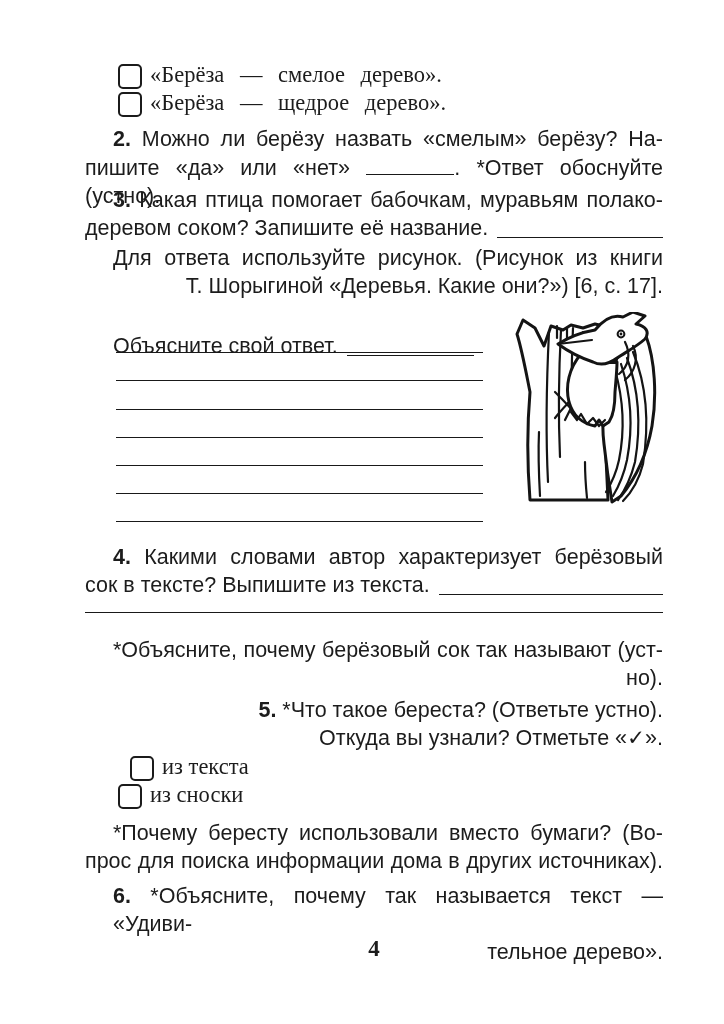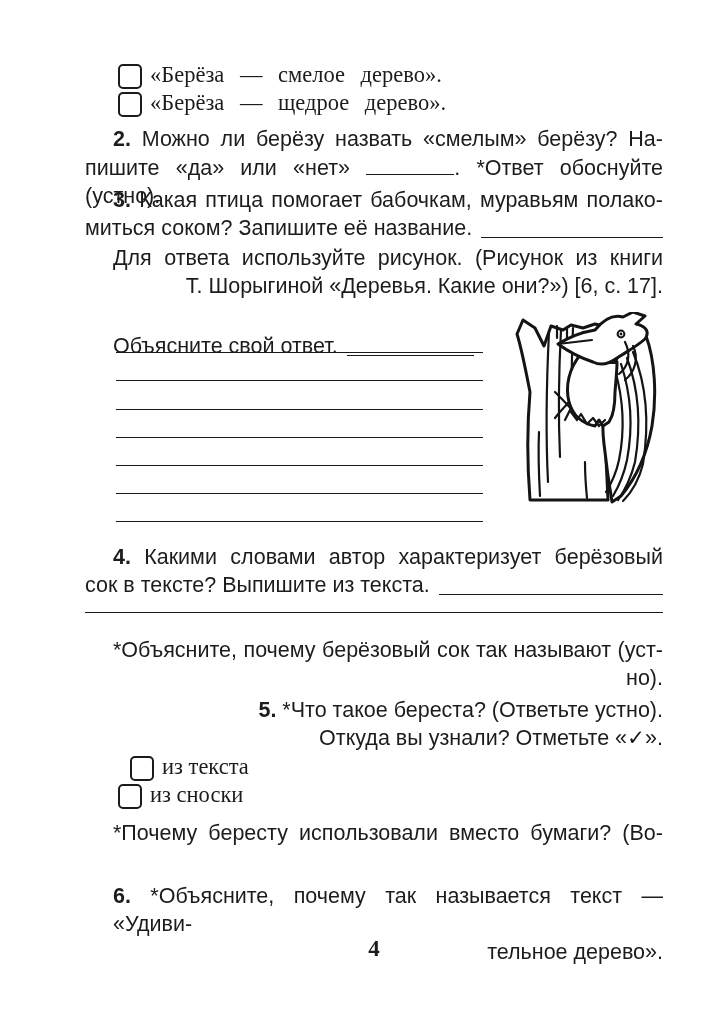--- a/index.html
+++ b/index.html
@@ -41,21 +41,21 @@
   </div>
 
   <div class="abs sans block" style="top:125px;">
     <div class="jline indent"><span class="qnum">2.</span> <span>Можно ли берёзу назвать «смелым» берёзу? На-</span></div>
     <div class="jline"><span>пишите «да» или «нет»</span> <span class="blank" style="width:88px;"></span><span>. *Ответ обоснуйте (устно).</span></div>
   </div>
 
   <div class="abs sans block" style="top:186px;">
     <div class="jline indent"><span class="qnum">3.</span> <span>Какая птица помогает бабочкам, муравьям полако-</span></div>
     <div class="flexline">
-        <span>миться соком? Запишите её название.</span>
+        <span>деревом соком? Запишите её название.</span>
         <span class="fill"></span>
       </div>
   </div>
 
   <div class="abs sans block" style="top:244px;">
     <div class="jline indent">Для ответа используйте рисунок. (Рисунок из книги</div>
     <div class="lline">Т. Шорыгиной «Деревья. Какие они?») [6, с. 17].</div>
   </div>
 
   <div class="abs sans" style="left:113px;top:304px;width:372px;margin-top:28px;">
@@ -136,20 +136,21 @@
     <span class="cbox"></span>
     <span>из текста</span>
   </div>
   <div class="abs serif cbrow" style="left:118px;top:781px;width:300px;">
     <span class="cbox"></span>
     <span>из сноски</span>
   </div>
 
   <div class="abs sans block" style="top:819px;">
     <div class="jline indent">*Почему бересту использовали вместо бумаги? (Во-</div>
+    <div class="jline">прос для поиска информации дома в других источниках).</div>
   </div>
 
   <div class="abs sans block" style="top:882px;">
     <div class="jline indent"><span class="qnum">6.</span> <span>*Объясните, почему так называется текст — «Удиви-</span></div>
     <div class="lline">тельное дерево».</div>
   </div>
 
   <div class="abs pagenum block" style="top:936px;">4</div>
 
 </div>

